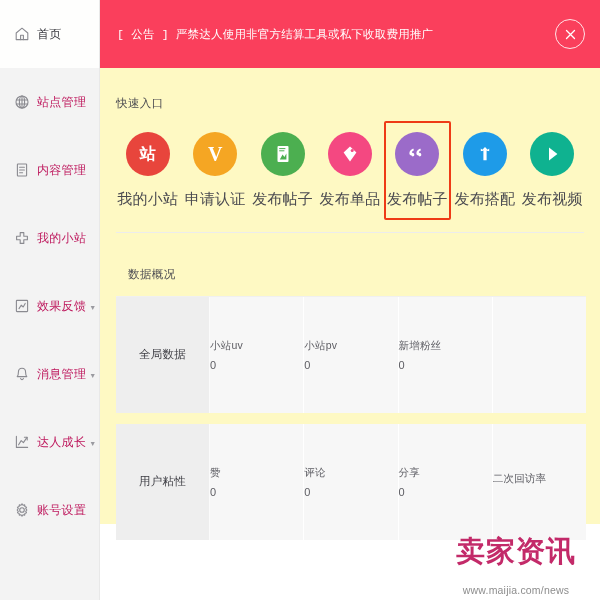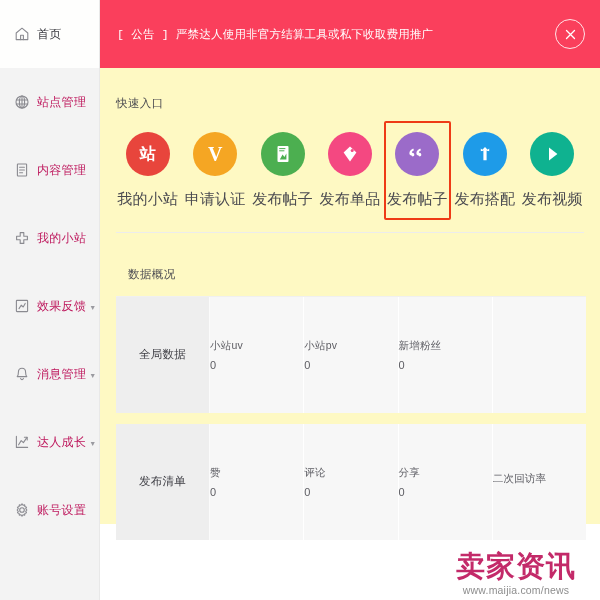--- a/index.html
+++ b/index.html
@@ -211,21 +211,21 @@
   #wm-logo {
     font-size: 29px;
     font-weight: bold;
     color: #be185d;
     opacity: 0.92;
     letter-spacing: 1px;
     line-height: 1;
     white-space: nowrap;
   }
   #wm-url {
-    margin-top: 3px;
+    margin-top: 18px;
     font-size: 10.5px;
     color: #8d8d8d;
     letter-spacing: 0.2px;
   }
 </style>
 </head>
 <body>
 
 <div id="app">
 
@@ -400,21 +400,21 @@
           <div class="dt-cell">
             <div class="dt-cell-label">新增粉丝</div>
             <div class="dt-cell-value">0</div>
           </div>
           <div class="dt-cell">
             <div class="dt-cell-label"></div>
             <div class="dt-cell-value"></div>
           </div>
         </div>
         <div class="dt-row">
-          <div class="dt-head">发布清单</div>
+          <div class="dt-head">用户粘性</div>
           <div class="dt-cell">
             <div class="dt-cell-label">赞</div>
             <div class="dt-cell-value">0</div>
           </div>
           <div class="dt-cell">
             <div class="dt-cell-label">评论</div>
             <div class="dt-cell-value">0</div>
           </div>
           <div class="dt-cell">
             <div class="dt-cell-label">分享</div>

